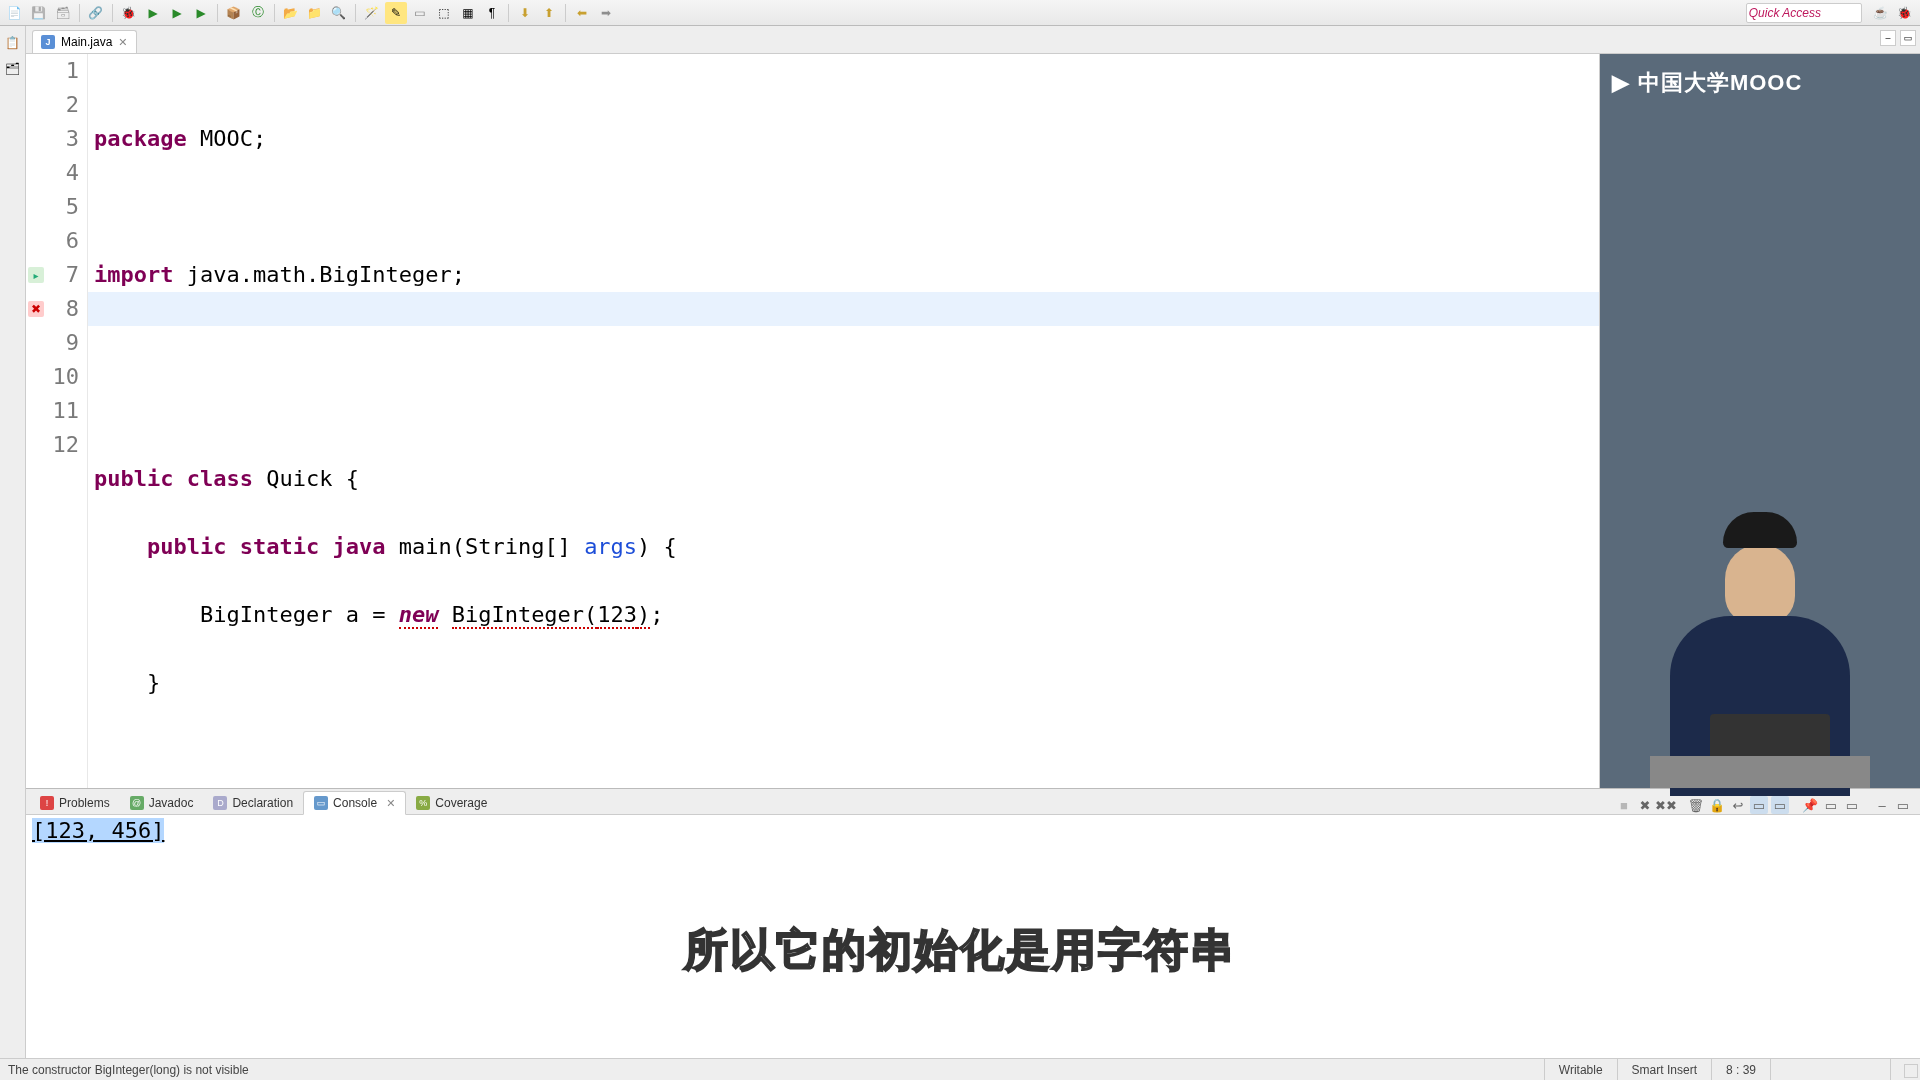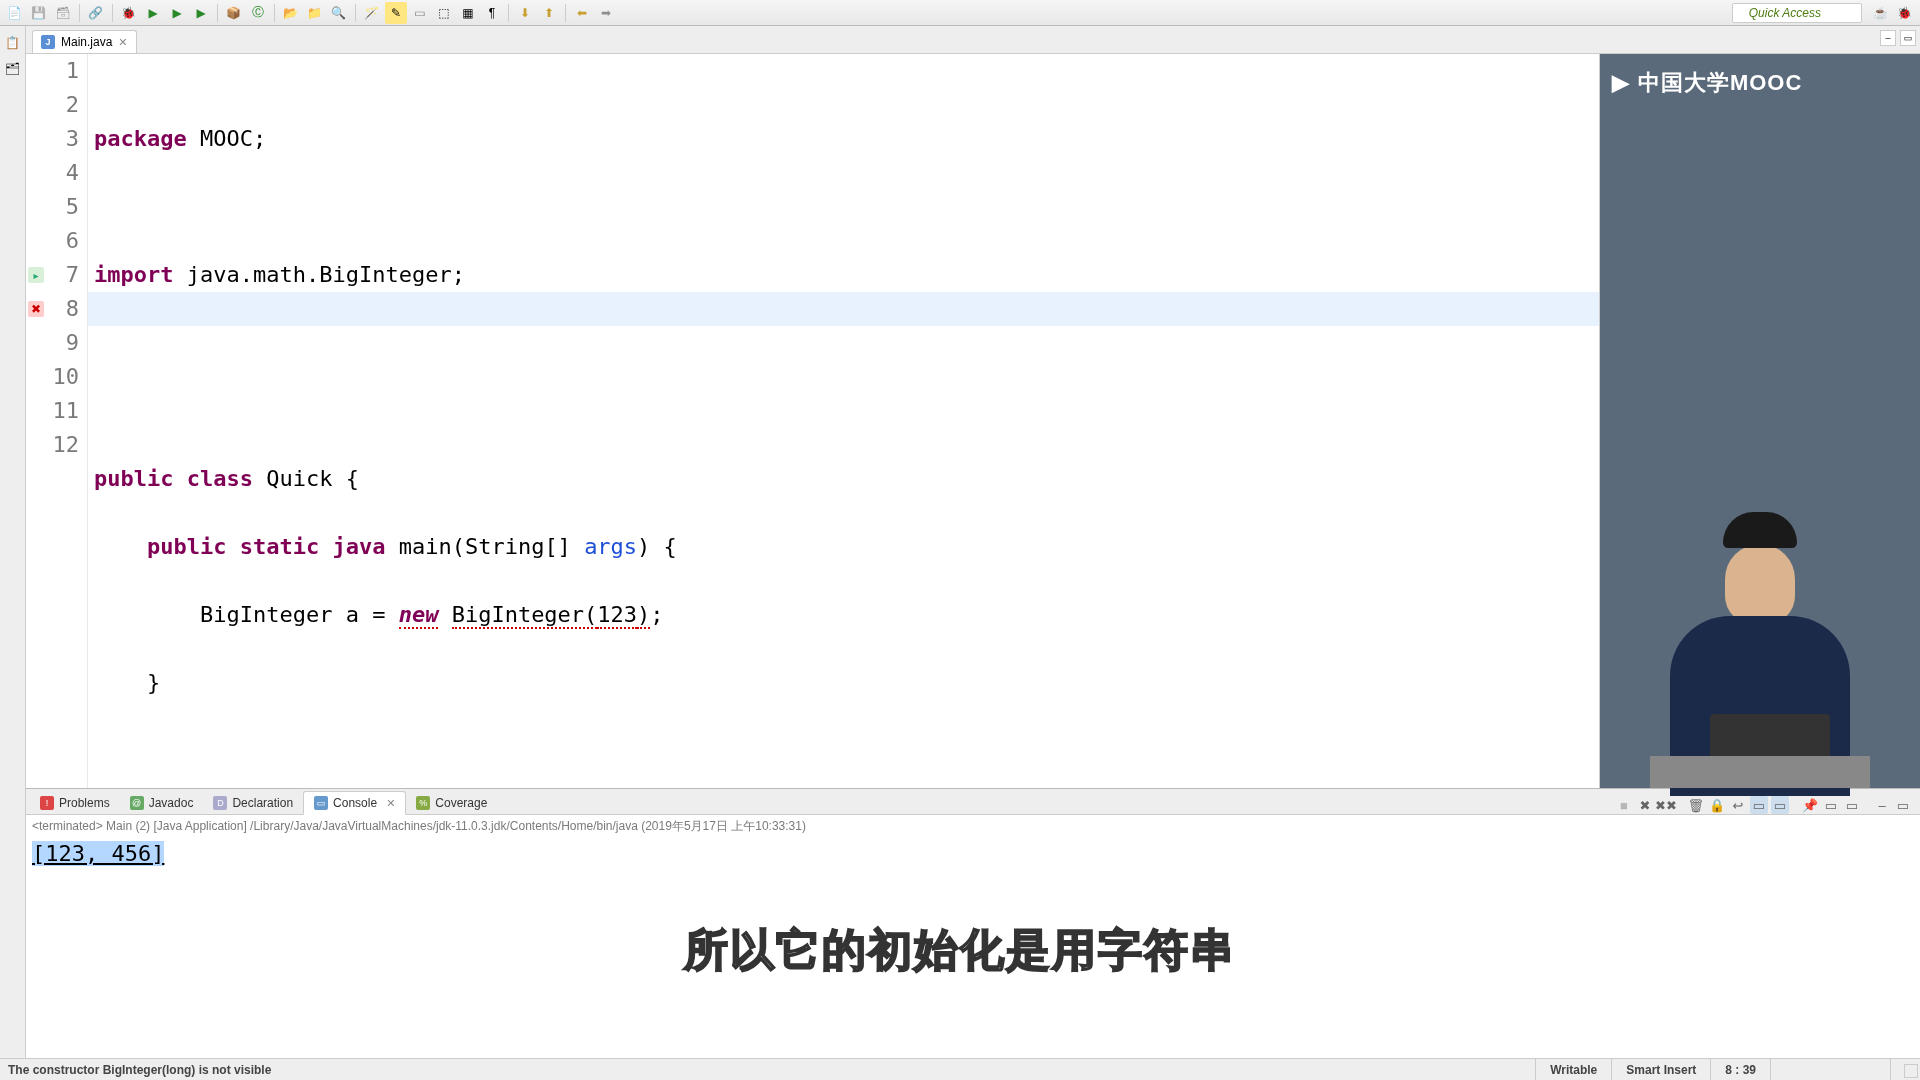--- a/index.html
+++ b/index.html
@@ -2,21 +2,21 @@
 <html><head>
 <meta charset="utf-8">
 <style>
   * { margin: 0; padding: 0; box-sizing: border-box; }
   body { font-family: "Segoe UI", Arial, sans-serif; font-size: 12px; background: #eeeeee; width: 1920px; height: 1080px; overflow: hidden; position: relative; }
   
   
   .toolbar { height: 26px; background: linear-gradient(#f5f5f5,#e8e8e8); border-bottom: 1px solid #bbb; display: flex; align-items: center; padding: 0 4px; gap: 2px; }
   .tool-btn { width: 22px; height: 22px; display: flex; align-items: center; justify-content: center; border: 1px solid transparent; border-radius: 2px; cursor: pointer; font-size: 12px; }
   .tool-sep { width: 1px; height: 18px; background: #ccc; margin: 0 3px; }
-  .quick-access { margin-left: auto; border: 1px solid #ccc; background: #fff; padding: 2px 40px 2px 16px; color: #4d7c0f; font-style: italic; border-radius: 2px; }
+  .quick-access { margin-left: auto; border: 1px solid #ccc; background: #fff; padding: 2px 40px 2px 2px; color: #be185d; font-style: italic; border-radius: 2px; }
   
   
   .main-area { display: flex; height: calc(100% - 26px - 22px); }
   .left-rail { width: 26px; background: #eee; border-right: 1px solid #ccc; padding-top: 8px; display: flex; flex-direction: column; align-items: center; gap: 8px; }
   .rail-icon { width: 18px; height: 18px; font-size: 12px; cursor: pointer; display:flex; align-items:center; justify-content:center; }
   
   .editor-panel-wrap { flex: 1; display: flex; flex-direction: column; background: #fff; }
   
   
   .tab-bar { height: 28px; background: #eee; display: flex; align-items: flex-end; border-bottom: 1px solid #ccc; position: relative; }
@@ -57,21 +57,21 @@
   .btab.active { background: #fff; border: 1px solid #ccc; border-bottom: 1px solid #fff; border-top-left-radius: 3px; border-top-right-radius: 3px; margin-bottom: -1px;}
   .btab .bicon { width: 14px; height: 14px; border-radius: 2px; font-size: 9px; display:flex; align-items:center; justify-content:center; color:#fff;}
   .btab .close { color: #888; font-size: 11px; margin-left: 4px;}
   .bottom-tools { margin-left: auto; display: flex; gap: 3px; align-items: center; padding-right: 4px; }
   .btool { width: 18px; height: 18px; cursor: pointer; font-size: 13px; display:flex; align-items:center; justify-content:center; color:#666; }
   .terminated { padding: 3px 6px; color: #7a7a7a; font-size: 12px; }
   .console-out { padding: 2px 6px; font-family: Menlo, Consolas, monospace; font-size: 22px; line-height: 28px; }
   .console-out .sel { background: #b4d7ff; text-decoration: underline; }
   
   
-  .status-bar { height: 22px; background: #eee; border-top: 1px solid #ccc; display: flex; align-items: center; font-size: 12px; color: #444; font-weight: bold; }
+  .status-bar { height: 22px; background: #eee; border-top: 1px solid #ccc; display: flex; align-items: center; font-size: 12px; color: #444; }
   .status-left { padding: 0 8px; flex: 0 0 auto; }
   .status-spacer { flex: 1; }
   .status-cell { padding: 0 14px; border-left: 1px solid #ccc; height: 100%; display: flex; align-items: center; }
   
   
   .subtitle { position: absolute; left: 50%; transform: translateX(-50%); bottom: 100px; font-size: 44px; color: #fff; -webkit-text-stroke: 2px #333; font-weight: bold; font-family: "Microsoft YaHei", sans-serif; letter-spacing: 2px; text-shadow: 0 0 3px #fff; }
   
   .scroll-sq { position:absolute; right:2px; bottom:2px; width:14px; height:14px; background:#eee; border:1px solid #ccc;}
 </style>
 </head>
@@ -220,21 +220,20 @@
           <div class="btool" style="background:#cde; border-radius:2px">▭</div>
           <div style="width:6px"></div>
           <div class="btool">📌</div>
           <div class="btool">▭</div>
           <div class="btool">▭</div>
           <div style="width:6px"></div>
           <div class="btool">–</div>
           <div class="btool">▭</div>
         </div>
       </div>
-      <div class="terminated">&lt;terminated&gt; Main (2) [Java Application] /Library/Java/JavaVirtualMachines/jdk-11.0.3.jdk/Contents/Home/bin/java (2019年5月17日 上午10:33:31)</div>
       <div class="console-out"><span class="sel">[123, 456]</span></div>
       <div class="scroll-sq"></div>
     </div>
   </div>
 </div>
 
 <div class="status-bar">
   <div class="status-left">The constructor BigInteger(long) is not visible</div>
   <div class="status-spacer"></div>
   <div class="status-cell">Writable</div>

